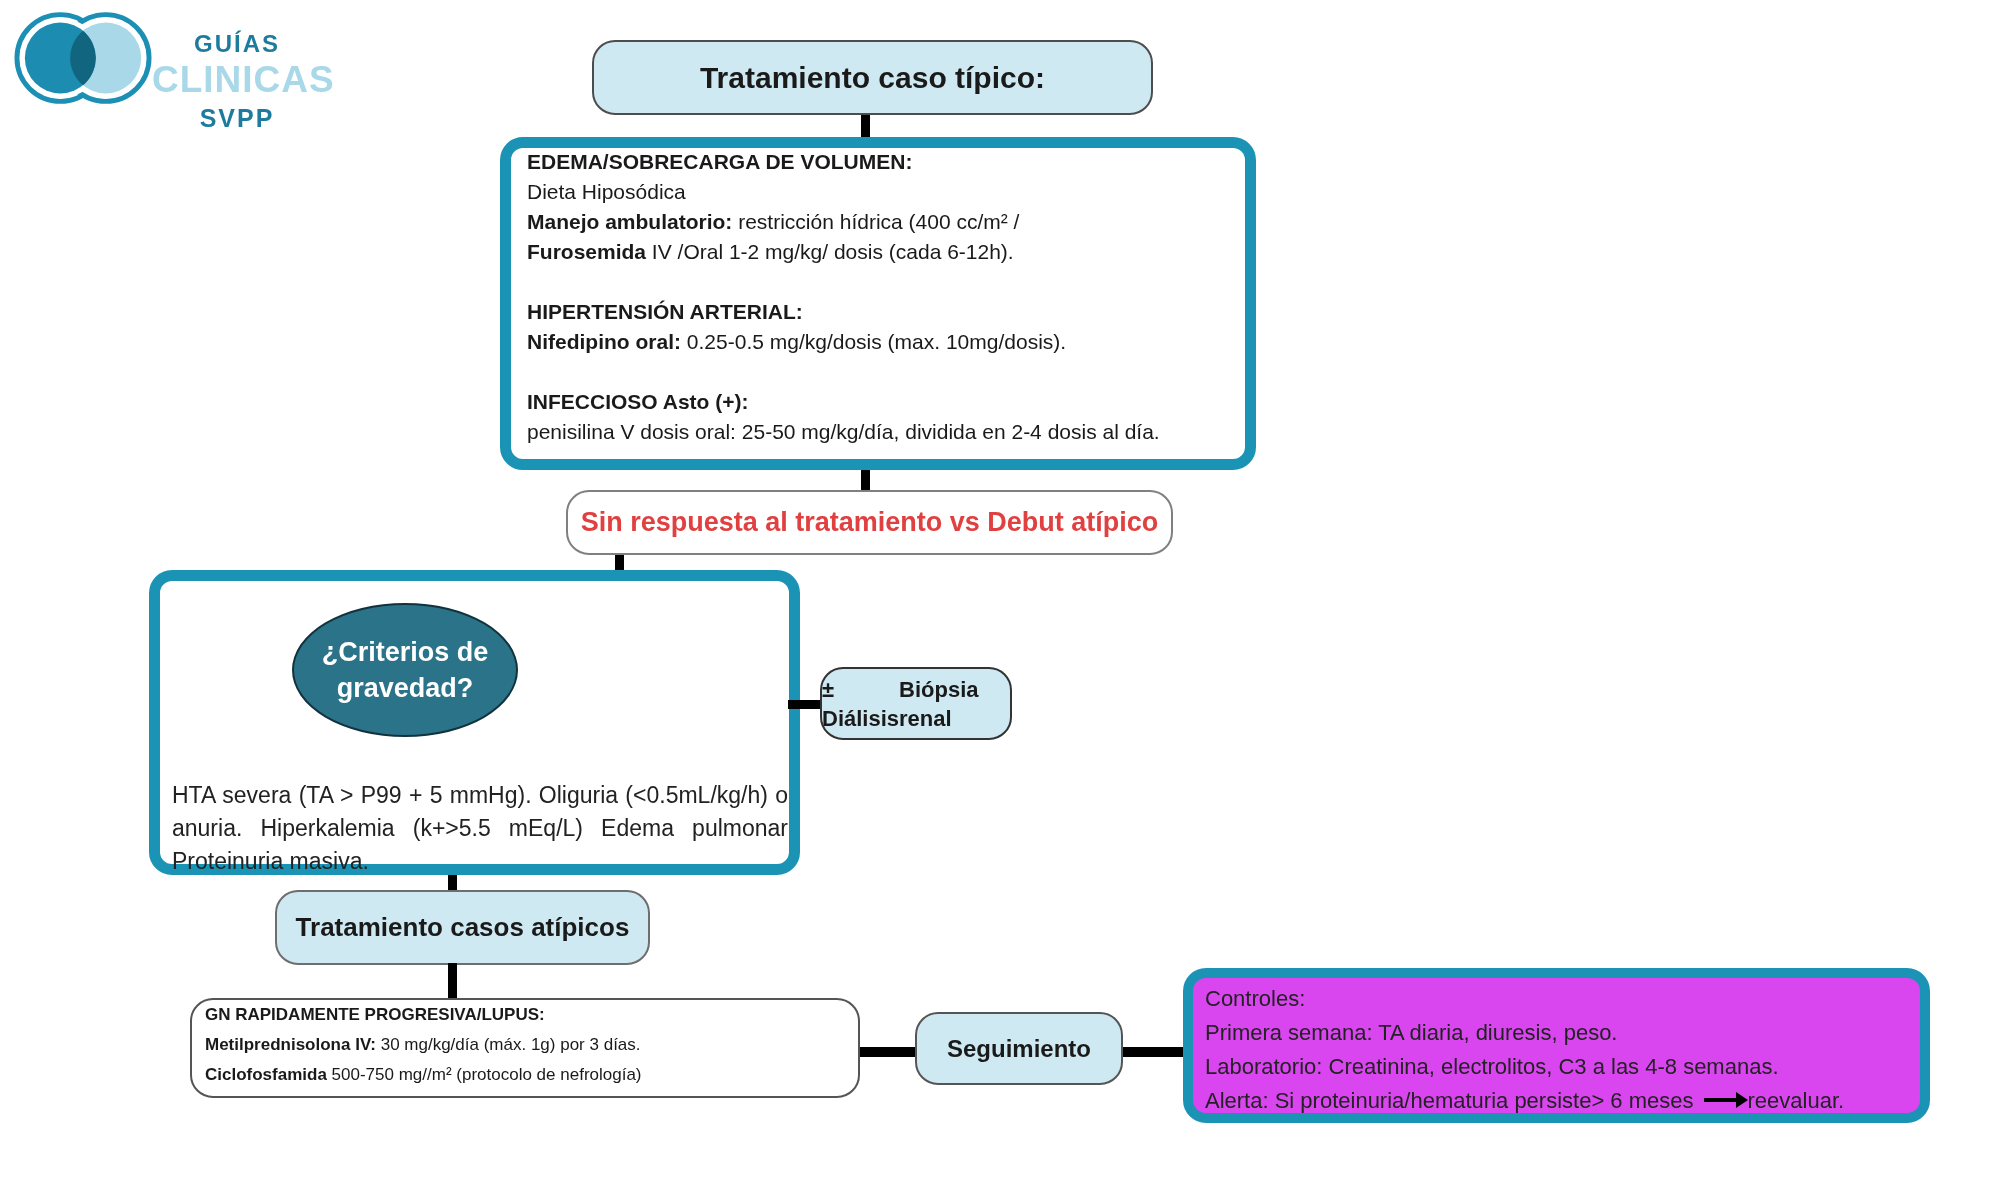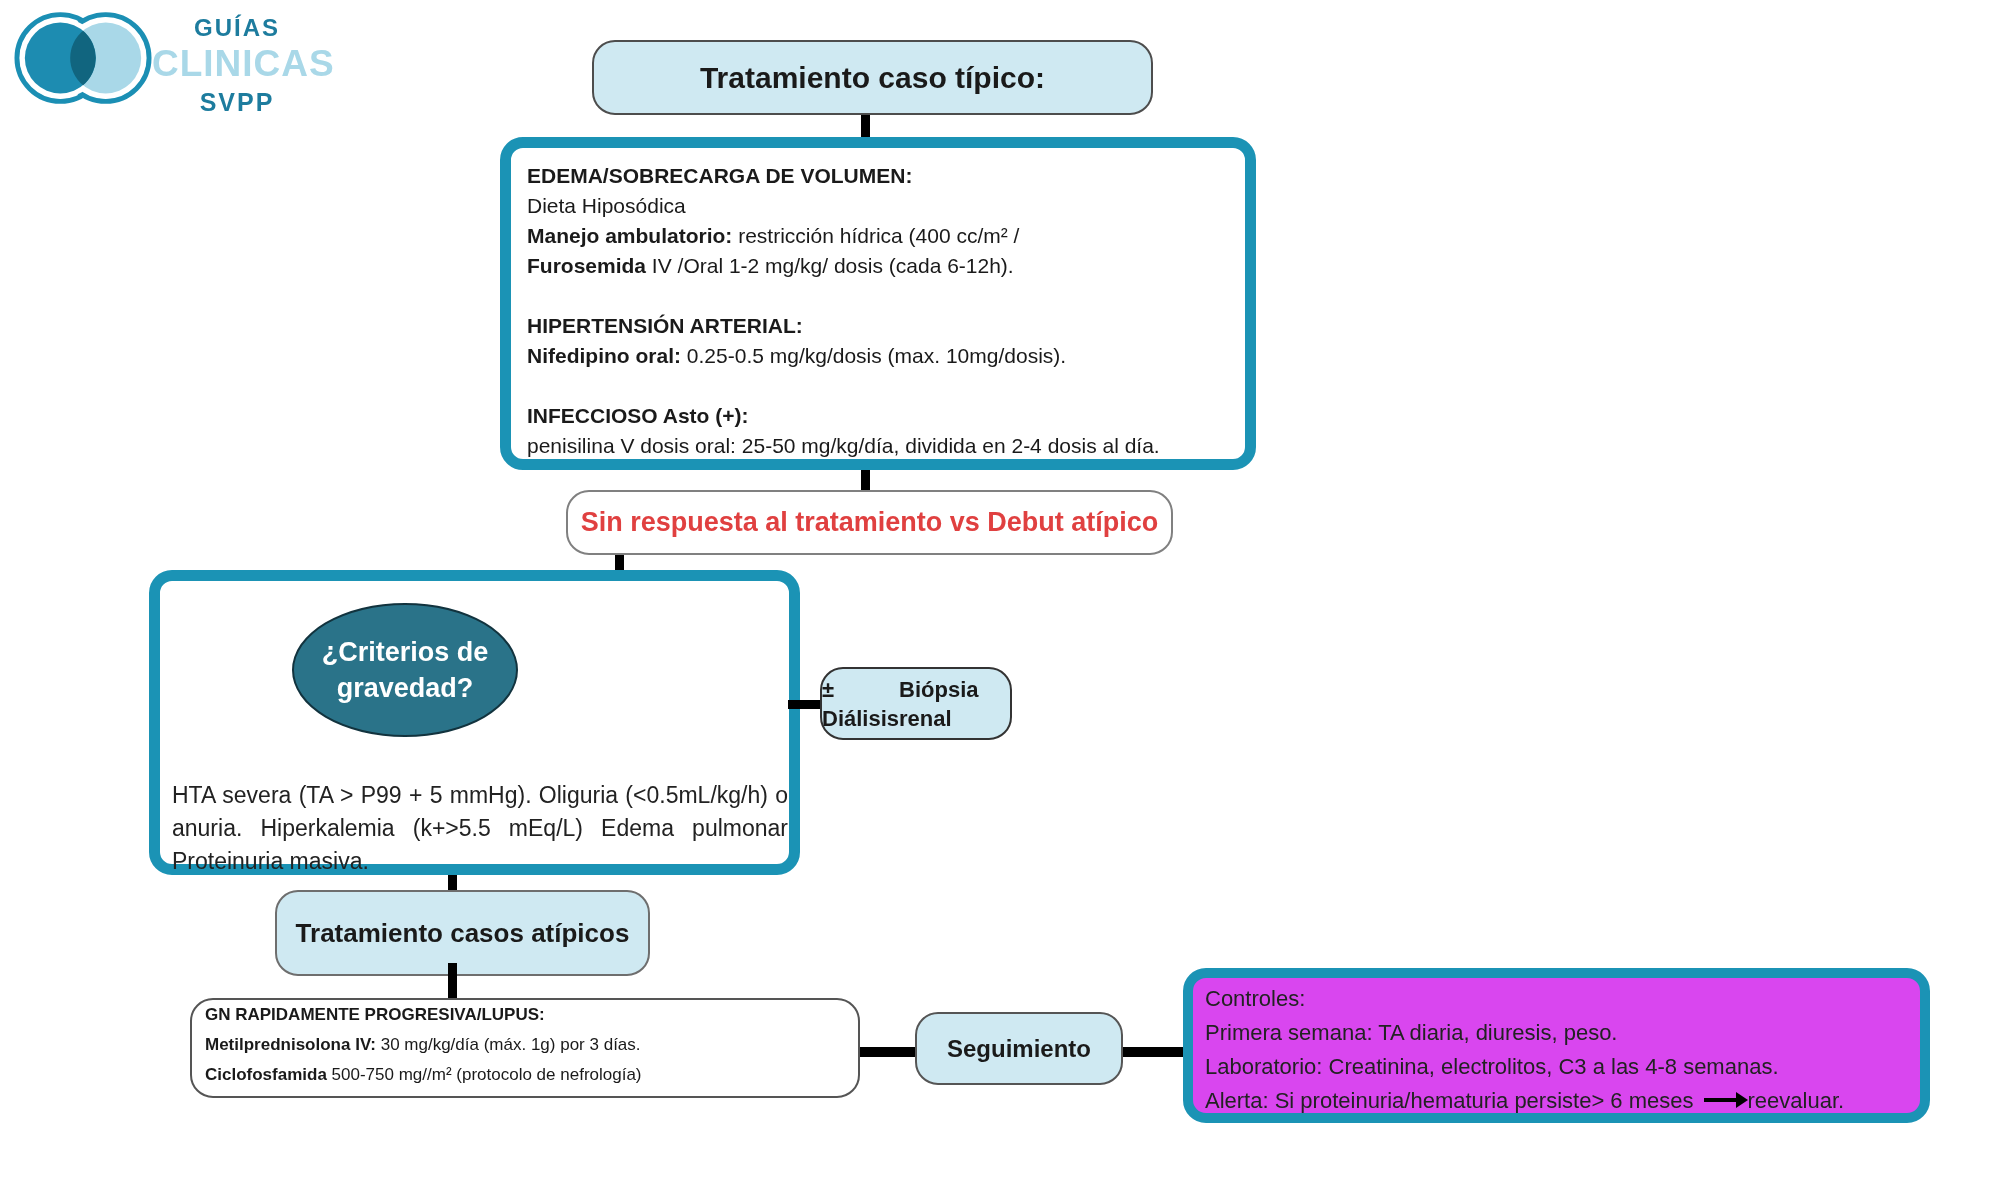--- a/index.html
+++ b/index.html
@@ -3,55 +3,55 @@
 <meta charset="utf-8">
 <style>
   html,body{margin:0;padding:0;background:#fff;}
   .canvas{position:relative;width:2000px;height:1200px;background:#ffffff;overflow:hidden;
           font-family:"Liberation Sans","DejaVu Sans",sans-serif;color:#1a1a1a;}
 
   
   .logo{position:absolute;left:14px;top:6px;width:320px;height:110px;}
   .logo svg{position:absolute;left:0;top:0;}
   .logo-text{position:absolute;left:138px;top:4px;width:170px;text-align:center;line-height:1;}
-  .logo-guias{font-size:24px;font-weight:bold;letter-spacing:2px;color:#1d7c9e;margin-top:6px;}
+  .logo-guias{font-size:24px;font-weight:bold;letter-spacing:2px;color:#1d7c9e;margin-top:22px;}
   .logo-clinicas{font-size:37px;font-weight:bold;letter-spacing:1px;color:#a9d8e8;margin-top:5px;}
   .logo-svpp{font-size:25px;font-weight:bold;letter-spacing:2px;color:#1d7c9e;margin-top:8px;}
 
   
   .abs{position:absolute;box-sizing:border-box;border-radius:23px;}
   .conn{position:absolute;background:#000;}
   .bluefill{background:#cfe9f2;}
   .tealborder{border:11px solid #1b93b5;background:#fff;}
 
   .title-box{left:592px;top:40px;width:561px;height:75px;border:2px solid #4d4d4d;
              display:flex;align-items:center;justify-content:center;
              font-size:30px;font-weight:bold;color:#1a1a1a;}
 
-  .big-box{left:500px;top:137px;width:756px;height:333px;padding:16px 16px;}
+  .big-box{left:500px;top:137px;width:756px;height:333px;padding:2px 16px;}
   .big-box .line{height:30px;white-space:nowrap;font-size:21px;}
   .b{font-weight:bold;}
 
   .red-box{left:566px;top:490px;width:607px;height:65px;border:2px solid #808080;background:#fff;
            display:flex;align-items:center;justify-content:center;
            font-size:27px;font-weight:bold;color:#e04040;}
 
   .criteria-box{left:149px;top:570px;width:651px;height:305px;}
   .ellipse{position:absolute;left:132px;top:22px;width:222px;height:130px;border-radius:50%;
            background:#2a7389;border:2px solid #12333e;
            display:flex;flex-direction:column;align-items:center;justify-content:center;
            color:#fff;font-weight:bold;font-size:27px;line-height:36px;text-align:center;}
   .criteria-body{position:absolute;left:12px;top:198px;width:616px;
                  font-size:23px;line-height:33px;text-align:justify;color:#222;}
 
   .dialysis-box{left:820px;top:667px;width:192px;height:73px;border:2px solid #333;
                 display:flex;flex-direction:row;align-items:center;justify-content:center;
                 font-size:22px;font-weight:bold;line-height:29px;}
 
-  .atypical-box{left:275px;top:890px;width:375px;height:86px;border:2px solid #6e6e6e;
+  .atypical-box{left:275px;top:890px;width:375px;height:75px;border:2px solid #6e6e6e;
                 display:flex;align-items:center;justify-content:center;
                 font-size:26px;font-weight:bold;}
 
   .gn-box{left:190px;top:998px;width:670px;height:100px;border:2px solid #555;background:#fff;
           padding:5px 13px;}
   .gn-box .line{height:30px;white-space:nowrap;font-size:17px;}
 
   .followup-box{left:915px;top:1012px;width:208px;height:73px;border:2px solid #555;
                 display:flex;align-items:center;justify-content:center;
                 font-size:24px;font-weight:bold;}

